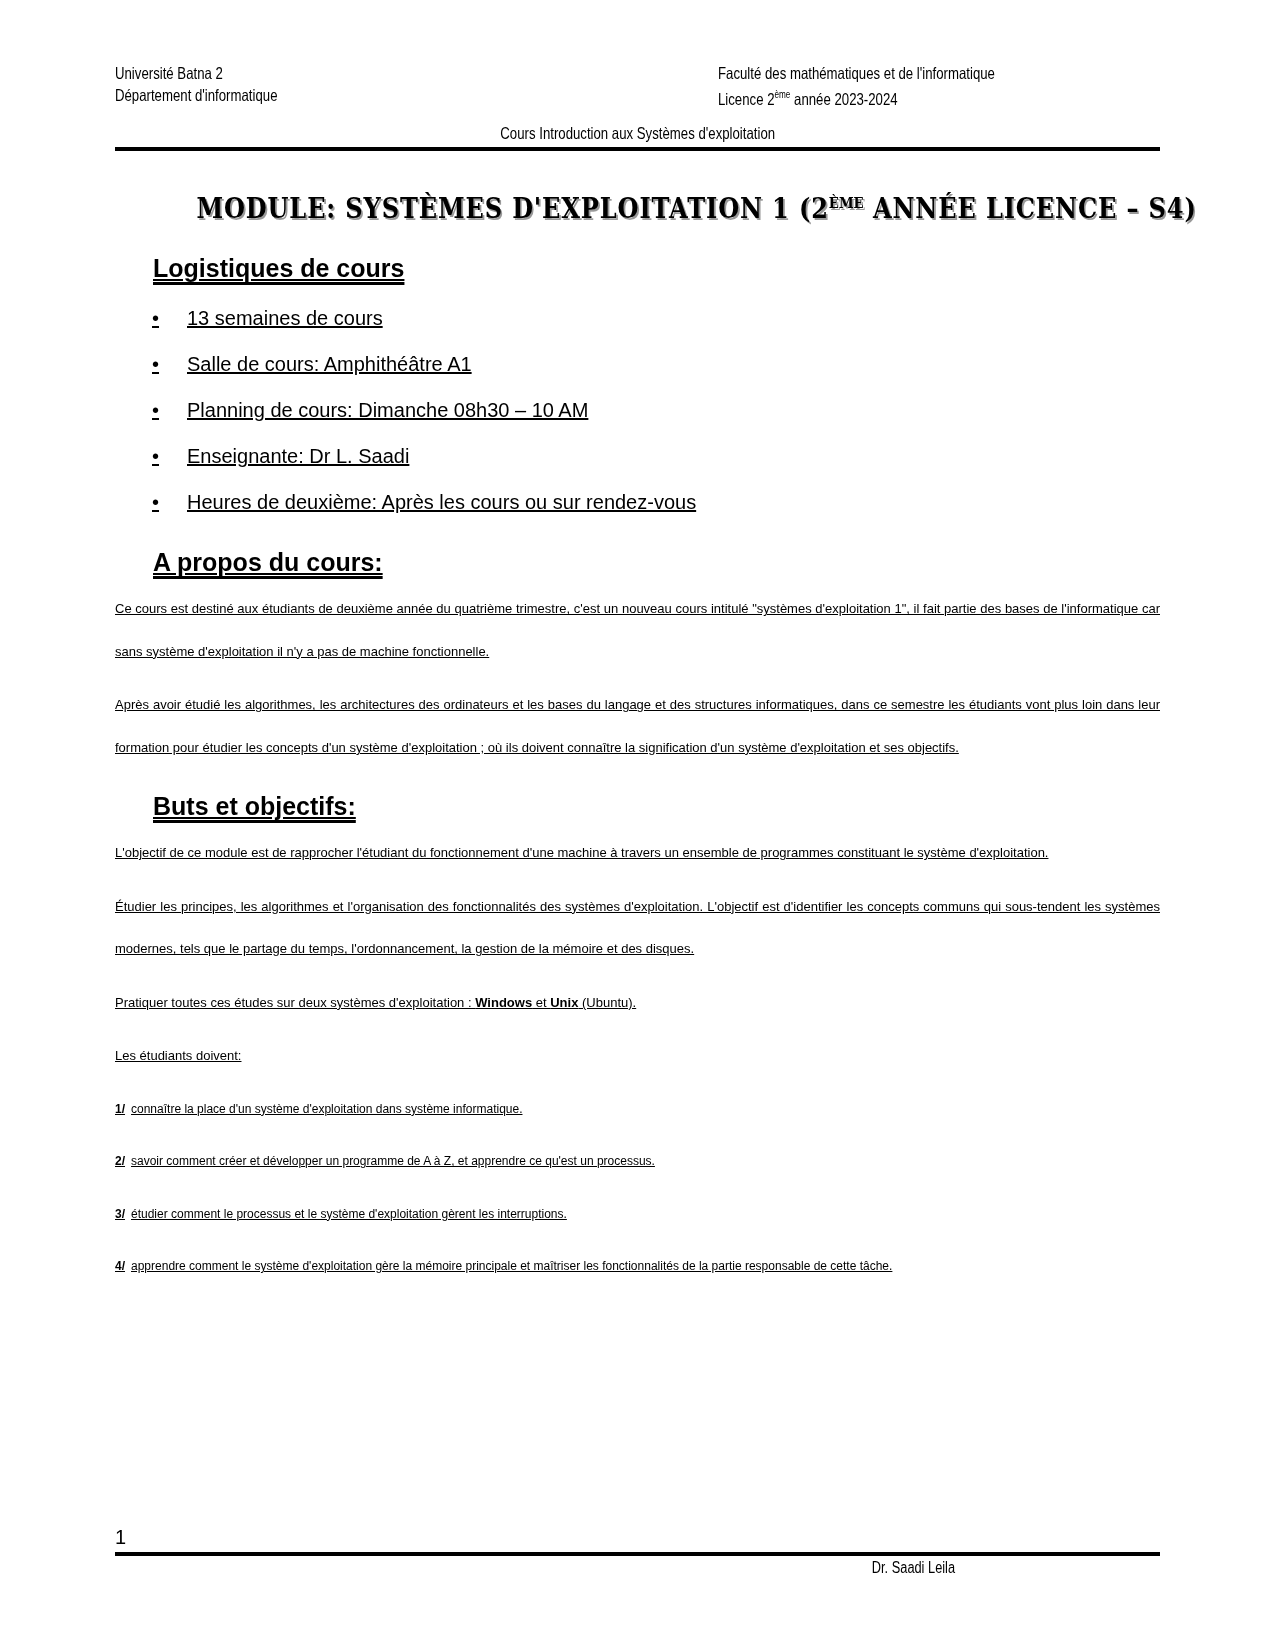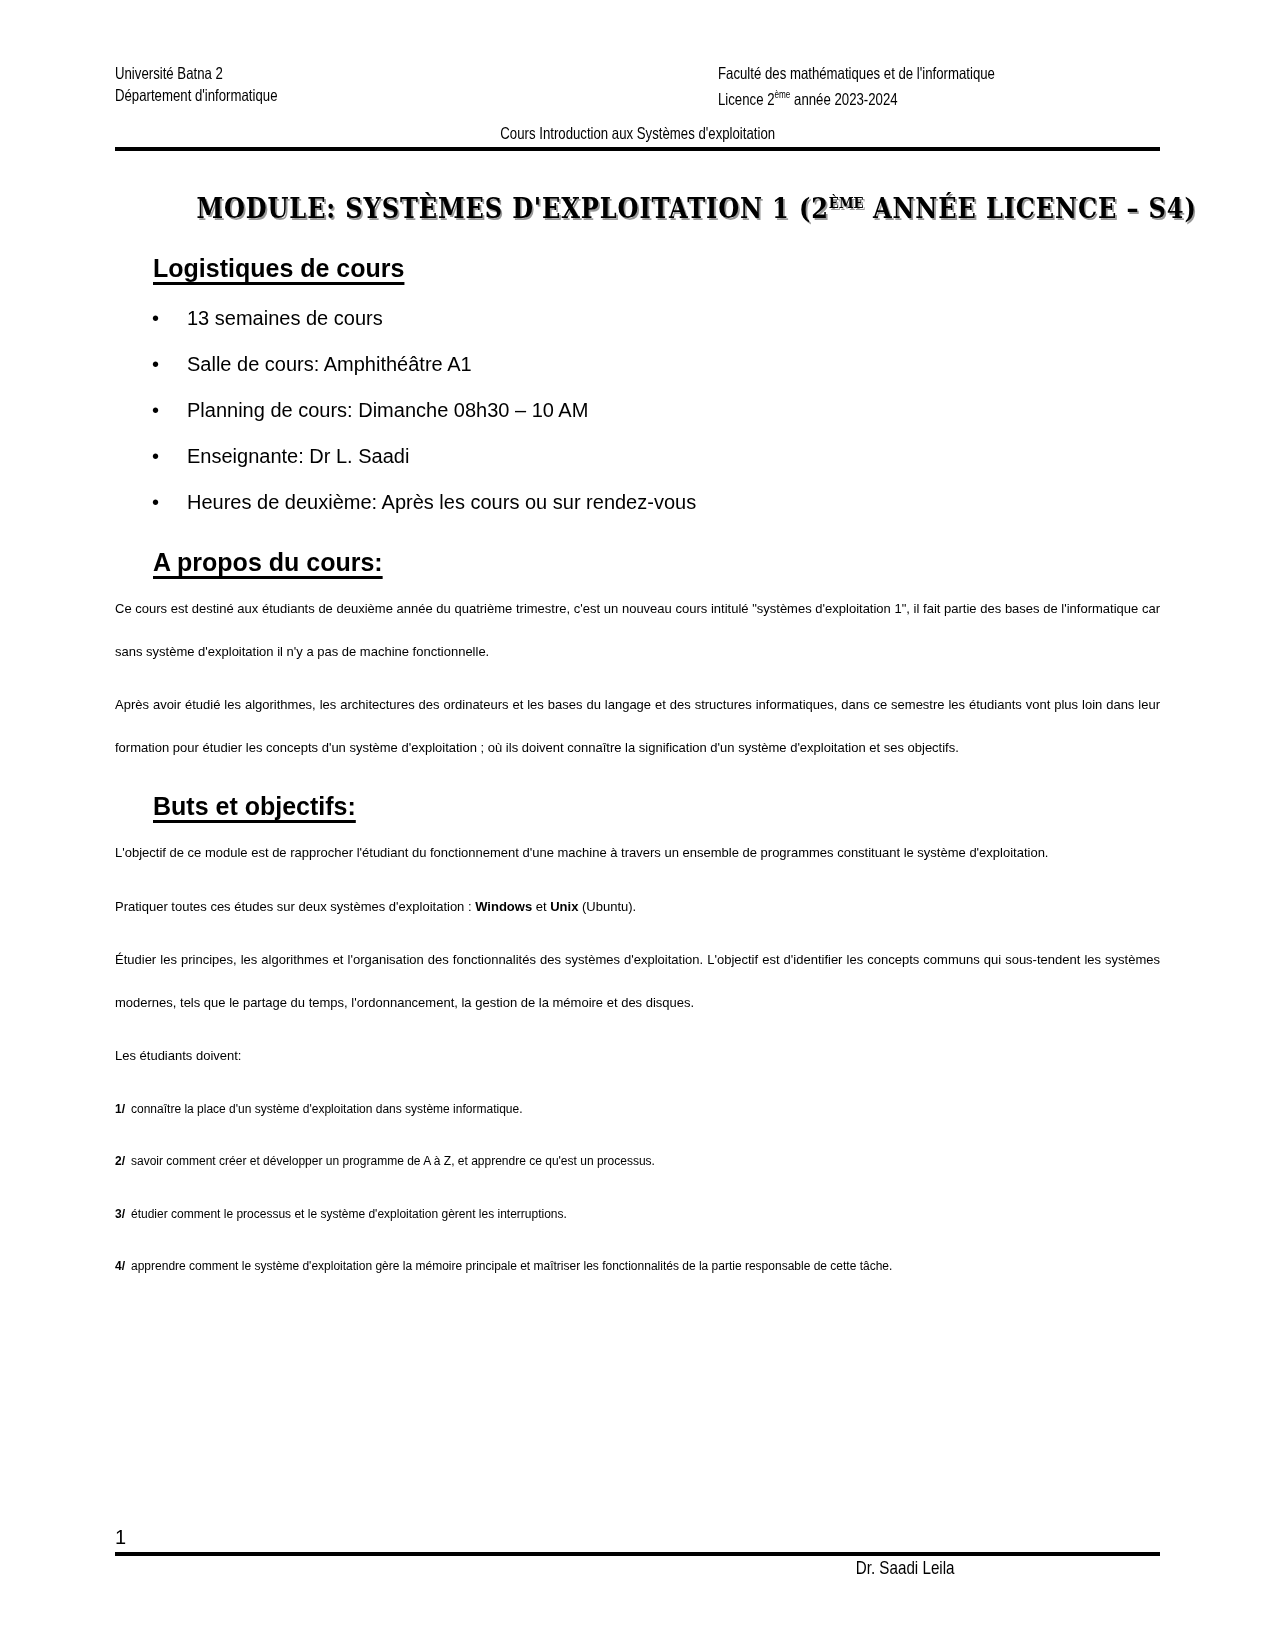--- a/index.html
+++ b/index.html
@@ -5,20 +5,21 @@
   html,body{margin:0;padding:0;background:#ffffff;}
   .page{
     position:relative;
     width:1275px;height:1650px;
     box-sizing:border-box;
     padding:62px 115px 4px 115px;
     background:#ffffff;
     color:#000;
     font-family:"Liberation Sans", sans-serif;
     overflow:hidden;
+    text-decoration:underline;
   }
   
   .hdr{position:relative;font-size:16.5px;line-height:22px;}
   .cond{display:inline-block;transform:scaleX(0.8);transform-origin:left center;white-space:nowrap;}
   .hdr-right{position:absolute;left:603px;top:0;}
   .hdr-center{text-align:center;font-size:16.5px;line-height:22px;margin-top:16px;}
   .hdr-center .cond{transform-origin:center center;}
   .hdr sup{font-size:0.62em;}
   .rule{height:4px;background:#000;margin-top:3px;}
   
@@ -57,21 +58,21 @@
   .para.no-just{text-align:left;}
   .b{font-weight:700;}
   .obj{margin:10px 0 0 0;font-size:12px;line-height:42.5px;text-align:left;}
   .obj .num{font-weight:700;margin-right:6px;}
   
   .mt-big{margin-top:22px;}
   
   .footer{position:absolute;left:115px;right:115px;bottom:70px;}
   .pagenum{font-size:20px;line-height:26px;}
   .footer .rule{margin-top:2px;}
-  .author-row{text-align:left;font-size:19px;line-height:24px;}
+  .author-row{text-align:left;font-size:16px;line-height:24px;}
   .author{display:block;margin-left:auto;margin-right:205px;width:fit-content;
     transform:scaleX(0.8);transform-origin:right center;white-space:nowrap;}
 </style>
 </head>
 <body>
 
 <div class="page">
 
   <div class="hdr">
     <div>
@@ -115,22 +116,22 @@
         <span>Heures de deuxième: Après les cours ou sur rendez-vous</span>
       </li>
   </ul>
 
   <h2 class="sec-h mt-big"><span>A propos du cours:</span></h2>
   <p class="para">Ce cours est destiné aux étudiants de deuxième année du quatrième trimestre, c'est un nouveau cours intitulé "systèmes d'exploitation 1", il fait partie des bases de l'informatique car sans système d'exploitation il n'y a pas de machine fonctionnelle.</p>
   <p class="para">Après avoir étudié les algorithmes, les architectures des ordinateurs et les bases du langage et des structures informatiques, dans ce semestre les étudiants vont plus loin dans leur formation pour étudier les concepts d'un système d'exploitation ; où ils doivent connaître la signification d'un système d'exploitation et ses objectifs.</p>
 
   <h2 class="sec-h mt-big"><span>Buts et objectifs:</span></h2>
   <p class="para">L'objectif de ce module est de rapprocher l'étudiant du fonctionnement d'une machine à travers un ensemble de programmes constituant le système d'exploitation.</p>
+  <p class="para">Étudier les principes, les algorithmes et l'organisation des fonctionnalités des systèmes d'exploitation. L'objectif est d'identifier les concepts communs qui sous-tendent les systèmes modernes, tels que le partage du temps, l'ordonnancement, la gestion de la mémoire et des disques.</p>
   <p class="para no-just"><span>Pratiquer toutes ces études sur deux systèmes d'exploitation : </span><span class="b">Windows</span><span> et </span><span class="b">Unix</span><span> (Ubuntu).</span></p>
-  <p class="para">Étudier les principes, les algorithmes et l'organisation des fonctionnalités des systèmes d'exploitation. L'objectif est d'identifier les concepts communs qui sous-tendent les systèmes modernes, tels que le partage du temps, l'ordonnancement, la gestion de la mémoire et des disques.</p>
   <p class="para no-just">Les étudiants doivent:</p>
 
   <p class="obj"><span class="num">1/</span><span>connaître la place d'un système d'exploitation dans système informatique.</span></p>
   <p class="obj"><span class="num">2/</span><span>savoir comment créer et développer un programme de A à Z, et apprendre ce qu'est un processus.</span></p>
   <p class="obj"><span class="num">3/</span><span>étudier comment le processus et le système d'exploitation gèrent les interruptions.</span></p>
   <p class="obj"><span class="num">4/</span><span>apprendre comment le système d'exploitation gère la mémoire principale et maîtriser les fonctionnalités de la partie responsable de cette tâche.</span></p>
 
   <div class="footer">
     <div class="pagenum">1</div>
     <div class="rule"></div>

